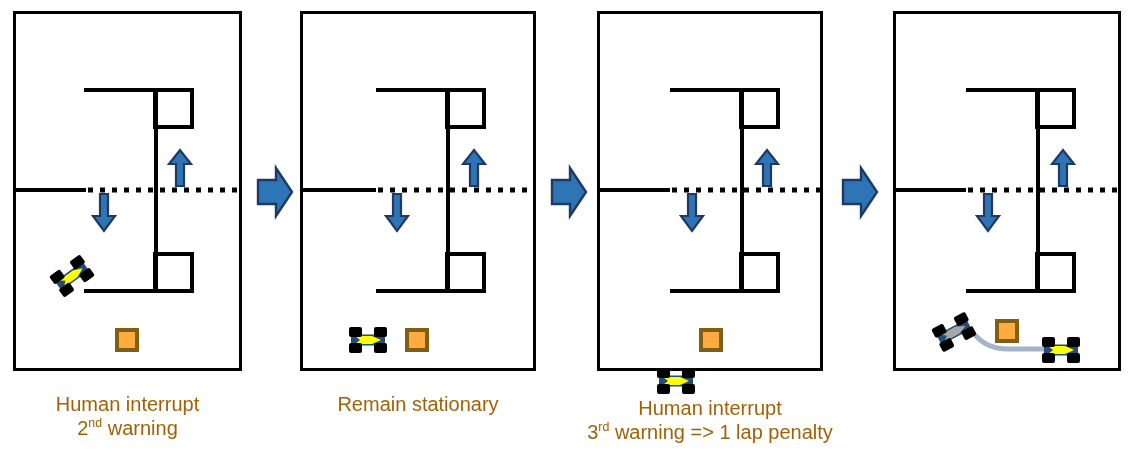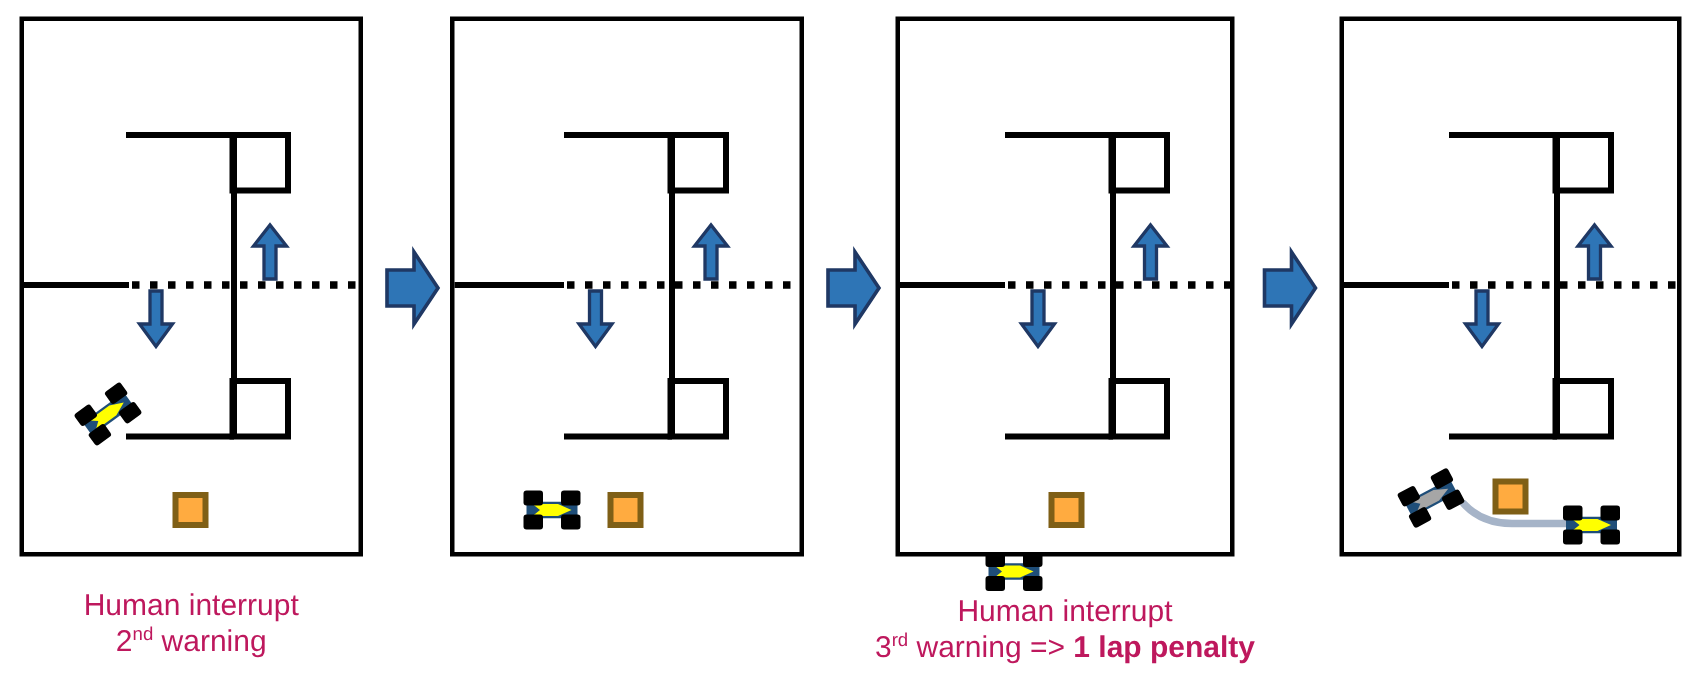--- a/index.html
+++ b/index.html
@@ -14,26 +14,26 @@
   }
   .stage{position:absolute;left:0;top:0;width:1135px;height:457px;}
 
   .panel{position:absolute;border:3px solid #000000;background:#ffffff;box-sizing:border-box;}
 
   .caption{
     position:absolute;
     text-align:center;
     font-size:20px;
     line-height:1.22;
-    color:#be185d;
+    color:#a16207;
     font-family:"Liberation Sans", sans-serif;
     white-space:nowrap;
   }
   .caption .line{display:block;}
-  .caption .bold{font-weight:bold;}
+  .caption .bold{font-weight:normal;}
   sup{font-size:0.62em;vertical-align:super;line-height:0;}
 
   
   .tarrow{position:absolute;}
 
   svg{display:block;overflow:visible;}
 </style>
 </head>
 <body>
 
@@ -116,20 +116,21 @@
         <polygon points="-13,-4 4,-4 13,0 4,4 -13,4 -8,0" fill="#FFFF00"></polygon>
         <rect x="-19" y="-13" width="13" height="10" rx="2" fill="#000000"></rect>
         <rect x="6" y="-13" width="13" height="10" rx="2" fill="#000000"></rect>
         <rect x="-19" y="3" width="13" height="10" rx="2" fill="#000000"></rect>
         <rect x="6" y="3" width="13" height="10" rx="2" fill="#000000"></rect>
       </g>
     </svg>
   </div>
 
   <div class="caption" style="left:300px;top:392px;width:236px;">
+    <span class="line">Remain stationary</span>
   </div>
 
   <div class="tarrow" style="left:549px;top:164px;">
     <svg width="40" height="56" viewBox="0 0 40 56">
       <path d="M 3 16 L 21 16 L 21 4 L 37 28 L 21 52 L 21 40 L 3 40 Z" fill="#2E75B6" stroke="#1F3864" stroke-width="2.4" stroke-linejoin="miter"></path>
     </svg>
   </div>
 
   <div class="panel" style="left:597px;top:11px;width:226px;height:360px;">
     <svg width="220" height="354" viewBox="0 0 220 354">

